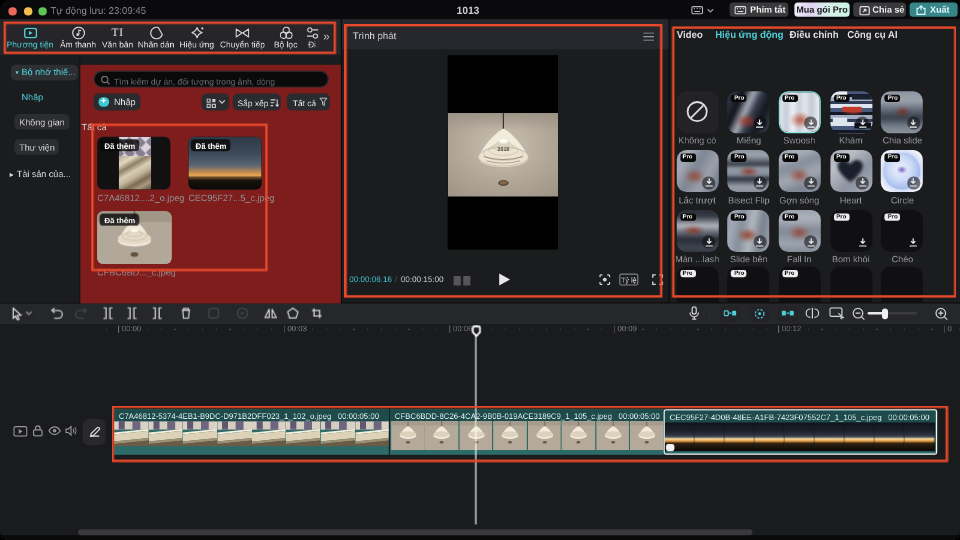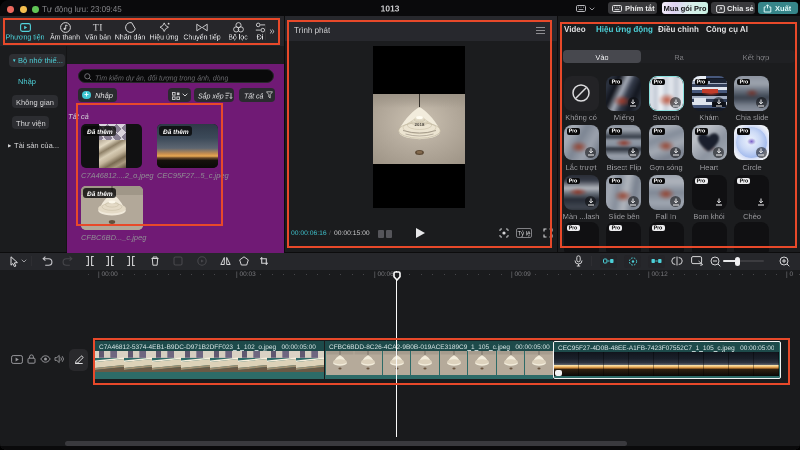--- a/index.html
+++ b/index.html
@@ -106,21 +106,21 @@
     <div class="t" style="left:18px;top:31px;color:#4ed2da;font-size:15px;">Nhập</div>
     <div class="abs" style="left:12px;top:49px;width:46px;height:13px;background:#2c2d31;border-radius:4px;"></div>
     <div class="t" style="left:16px;top:51.5px;color:#d8d8da;font-size:15px;">Không gian</div>
     <div class="abs" style="left:12px;top:70px;width:37px;height:13px;background:#2c2d31;border-radius:4px;"></div>
     <div class="t" style="left:16px;top:72.5px;color:#d8d8da;font-size:15px;">Thư viện</div>
     <div class="t" style="left:8px;top:97px;color:#d8d8da;font-size:9px;">▶</div>
     <div class="t" style="left:14px;top:94.5px;color:#d8d8da;font-size:15px;">Tài sản của...</div>
   </div>
   <div class="abs" style="left:66px;top:30px;width:1px;height:206px;background:#141415;"></div>
 
-  <div class="abs" id="mediaarea" style="left:67px;top:48px;width:217px;height:206px;background:#701a75;font-style:italic;">
+  <div class="abs" id="mediaarea" style="left:67px;top:38px;width:217px;height:206px;background:#7f1d1d;">
     <div class="abs" style="left:11px;top:5px;width:196px;height:14px;background:#0a0a0b;border:1px solid #28282b;border-radius:7px;">
       <svg class="abs" style="left:5px;top:3px;" width="8" height="8" viewBox="0 0 8 8">
         <circle cx="3.3" cy="3.3" r="2.6" fill="none" stroke="#6f6f73" stroke-width="1"></circle>
         <path d="M5.3 5.3 L7.3 7.3" stroke="#6f6f73" stroke-width="1"></path>
       </svg>
       <div class="t" style="left:16px;top:3.5px;color:#6c6c70;font-size:14px;">Tìm kiếm dự án, đối tượng trong ảnh, dòng</div>
     </div>
     <div class="abs" style="left:11px;top:24px;width:39px;height:14px;background:#2a2b2f;border-radius:4px;">
       <div class="abs" style="left:4px;top:2.8px;width:8.5px;height:8.5px;border-radius:50%;background:#3ec8d2;"></div>
       <div class="t" style="left:6.4px;top:1.6px;color:#f2feff;font-size:16px;font-weight:bold;">+</div>
@@ -241,26 +241,20 @@
   </svg>
 </div>
 
 <div class="abs" id="rightpanel" style="left:558px;top:16px;width:242px;height:236px;background:#1b1c1e;overflow:hidden;">
 
   <div class="t" style="left:6px;top:9px;color:#e2e2e4;font-size:16px;font-weight:bold;">Video</div>
   <div class="t" style="left:38px;top:9px;color:#4ed2da;font-size:16px;font-weight:bold;">Hiệu ứng động</div>
   <div class="t" style="left:100px;top:9px;color:#e2e2e4;font-size:16px;font-weight:bold;">Điều chỉnh</div>
   <div class="t" style="left:148px;top:9px;color:#e2e2e4;font-size:16px;font-weight:bold;">Công cụ AI</div>
 
-  <div class="abs" style="left:5px;top:34px;width:232px;height:13px;background:#1f2023;border-radius:4px;">
-    <div class="abs" style="left:0;top:0;width:78px;height:13px;background:#47484e;border-radius:4px;"></div>
-    <div class="tc" style="left:39px;top:2.5px;color:#f0f0f2;font-size:15px;">Vào</div>
-    <div class="tc" style="left:116px;top:2.5px;color:#7c7c80;font-size:15px;">Ra</div>
-    <div class="tc" style="left:193px;top:2.5px;color:#7c7c80;font-size:15px;">Kết hợp</div>
-  </div>
 
   <div id="fx">
 <div class="abs" style="left:5.5px;top:59.5px;width:35px;height:35px;background:#232326;border-radius:8px;"></div>
 <svg class="abs" style="left:13.0px;top:67.0px;" width="20" height="20" viewBox="0 0 20 20">
           <circle cx="10" cy="10" r="8" fill="none" stroke="#dcdcde" stroke-width="1.5"></circle>
           <line x1="4.8" y1="15.2" x2="15.2" y2="4.8" stroke="#dcdcde" stroke-width="1.5"></line>
         </svg>
 <div class="tc" style="left:23.0px;top:97.0px;color:#98989c;font-size:15px;">Không có</div>
 <div class="abs" style="left:48.2px;top:59.5px;width:35px;height:35px;border-radius:8px;overflow:hidden;">
 <div class="abs" style="left:-4px;top:-4px;width:43px;height:43px;filter:blur(1.2px) brightness(0.85);background:linear-gradient(115deg,#181c26 0%,#343c4c 18%,#12151e 32%,#c3cad8 45%,#3e4658 56%,#161a24 70%,#3a424f 86%,#10131a 100%);">

